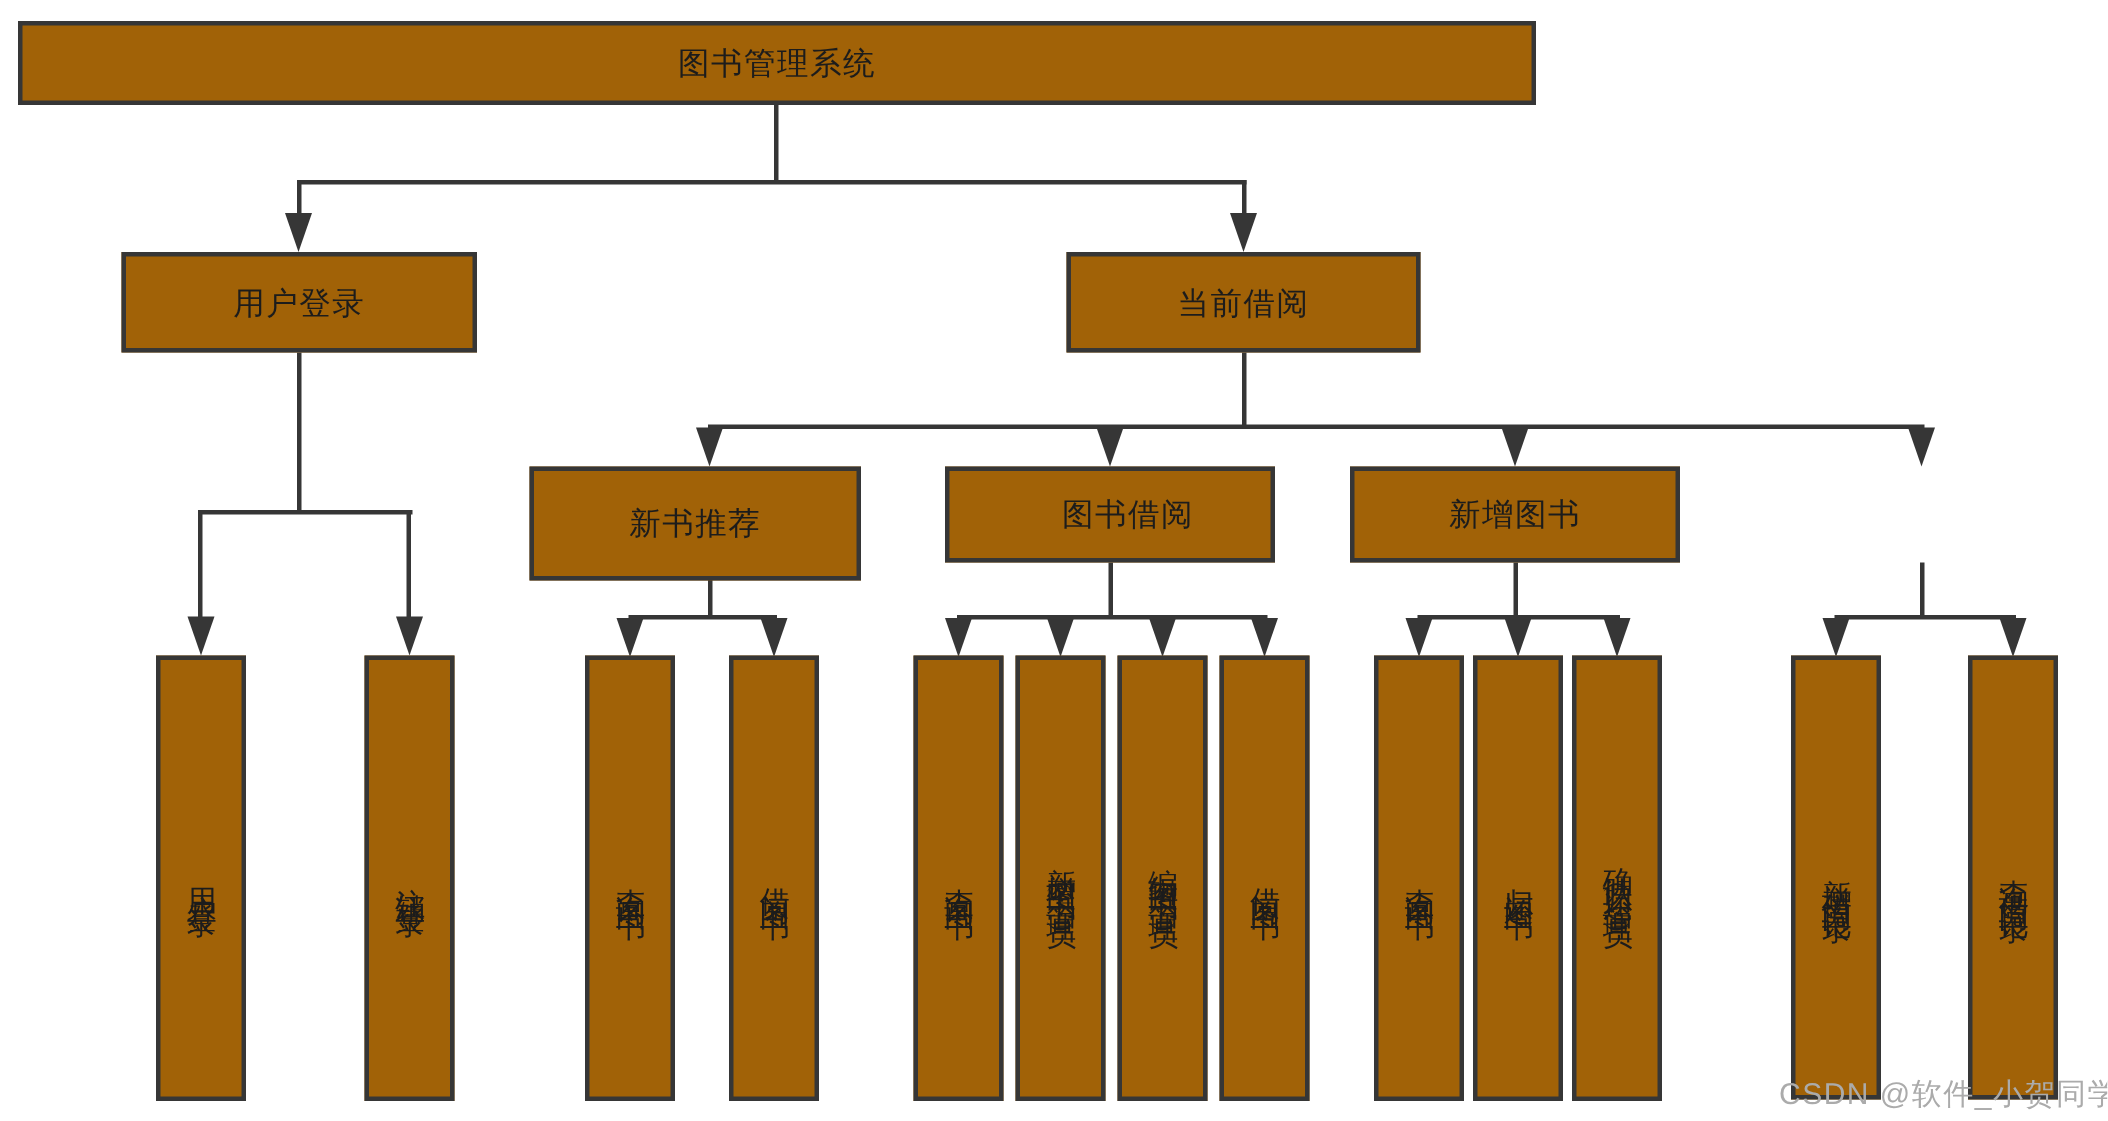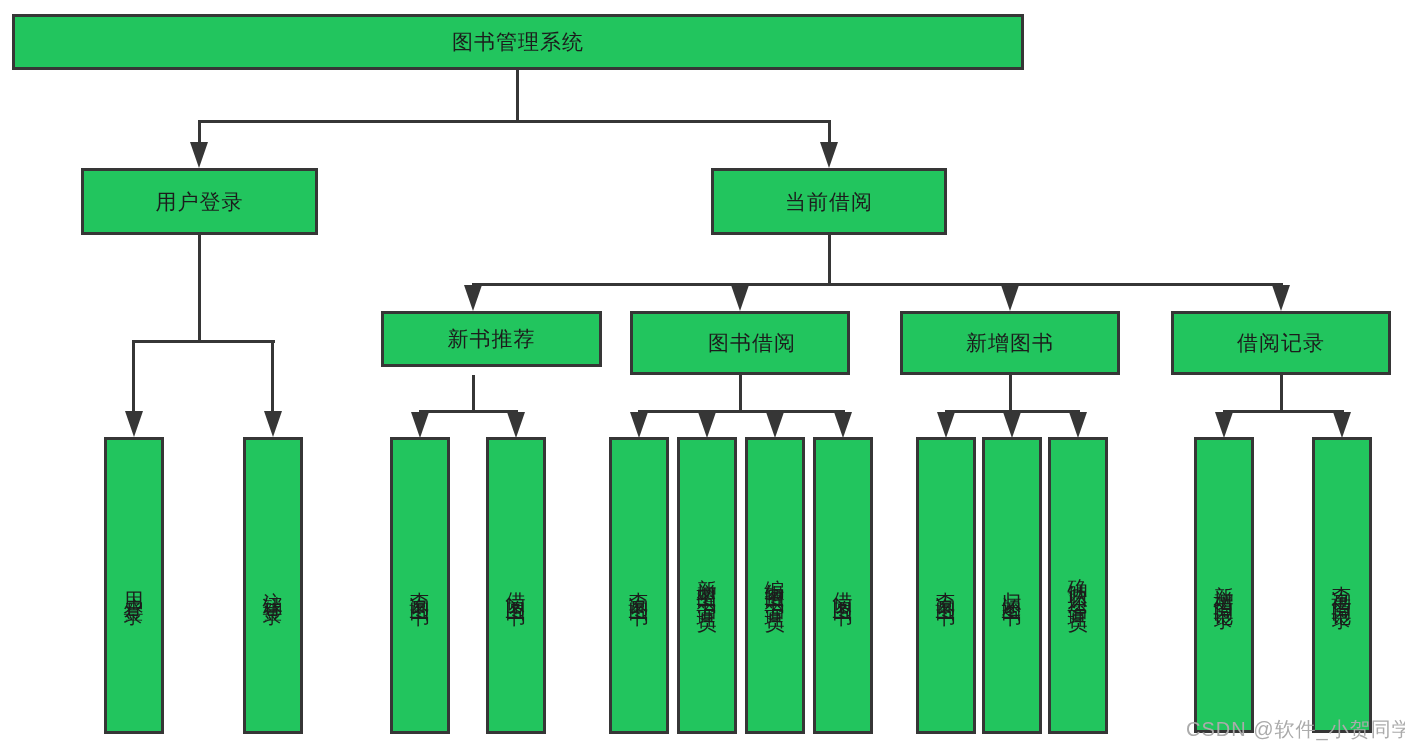--- a/index.html
+++ b/index.html
@@ -6,21 +6,21 @@
   .canvas{
     position:relative;
     width:1405px;height:747px;
     background:#ffffff;
     font-family:"Liberation Sans","DejaVu Sans",sans-serif;
     overflow:hidden;
   }
   .box{
     position:absolute;
     box-sizing:border-box;
-    background:#22c55e;
+    background:#a16207;
     border:3px solid #363636;
     color:#1c1c1c;
     display:flex;
     align-items:center;
     justify-content:center;
     font-size:21px;
     letter-spacing:1px;
     text-align:center;
     z-index:2;
   }
@@ -81,24 +81,23 @@
   <div class="vline" style="left:271px;top:340px;height:73px;"></div>
   <div class="arrowhead" style="left:264px;top:411px;"></div>
 
   <div class="vline" style="left:828px;top:235px;height:50px;"></div>
   <div class="hline" style="left:472px;top:283px;width:811px;"></div>
   <div class="arrowhead" style="left:464px;top:285px;"></div>
   <div class="arrowhead" style="left:731px;top:285px;"></div>
   <div class="arrowhead" style="left:1001px;top:285px;"></div>
   <div class="arrowhead" style="left:1272px;top:285px;"></div>
 
-  <div class="box" style="left:381px;top:311px;width:221px;height:56px;">新书推荐</div>
+  <div class="box" style="left:353px;top:311px;width:221px;height:76px;">新书推荐</div>
   <div class="box" style="left:630px;top:311px;width:220px;height:64px;padding-left:24px;">图书借阅</div>
   <div class="box" style="left:900px;top:311px;width:220px;height:64px;">新增图书</div>
-  <div class="box" style="left:1171px;top:311px;width:220px;height:64px;">借阅记录</div>
 
   <div class="vline" style="left:472px;top:375px;height:37px;"></div>
   <div class="hline" style="left:419px;top:410px;width:99px;"></div>
   <div class="arrowhead" style="left:411px;top:412px;"></div>
   <div class="arrowhead" style="left:507px;top:412px;"></div>
 
   <div class="vline" style="left:739px;top:375px;height:37px;"></div>
   <div class="hline" style="left:638px;top:410px;width:207px;"></div>
   <div class="arrowhead" style="left:630px;top:412px;"></div>
   <div class="arrowhead" style="left:698px;top:412px;"></div>

